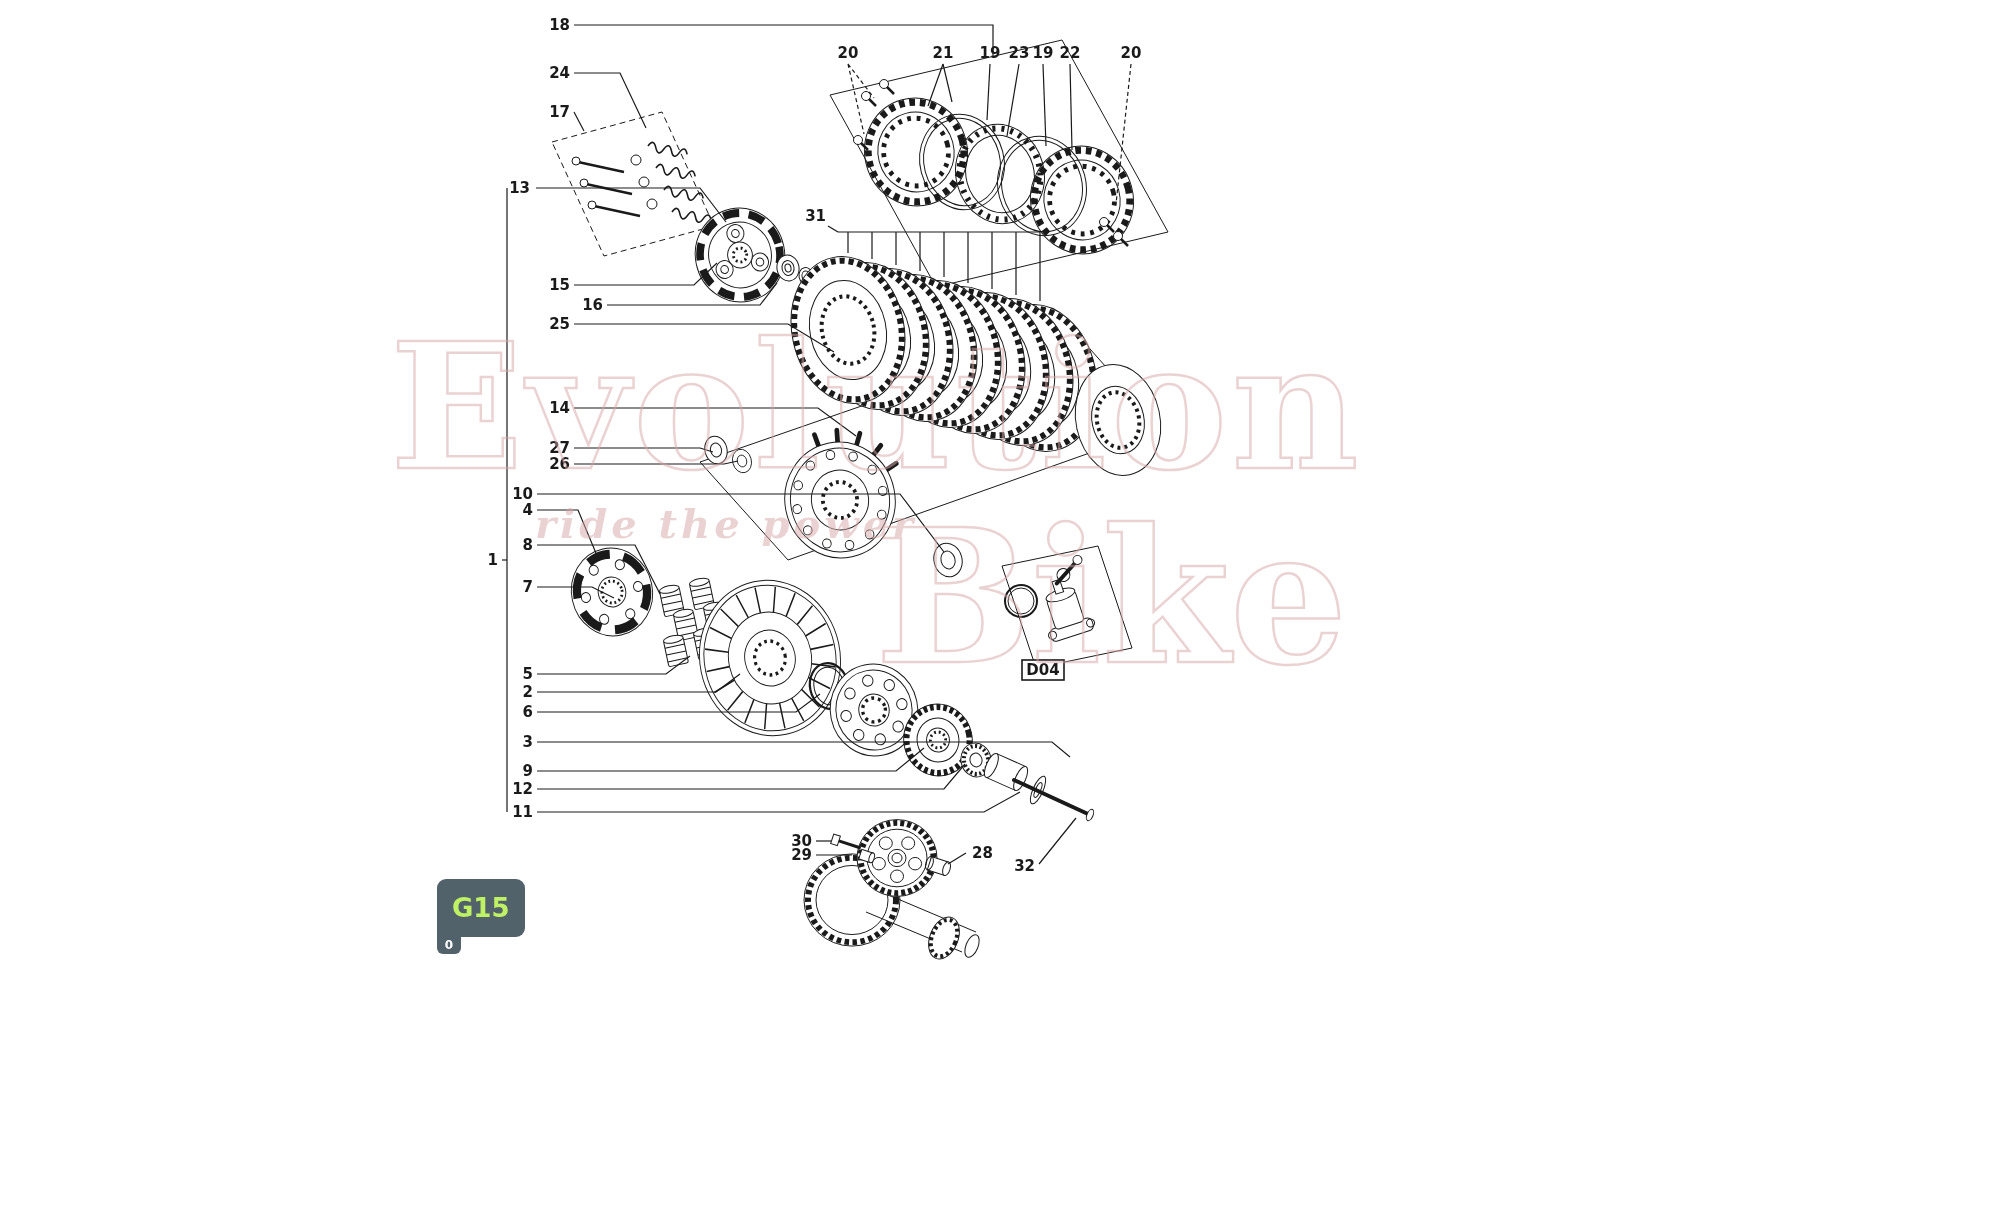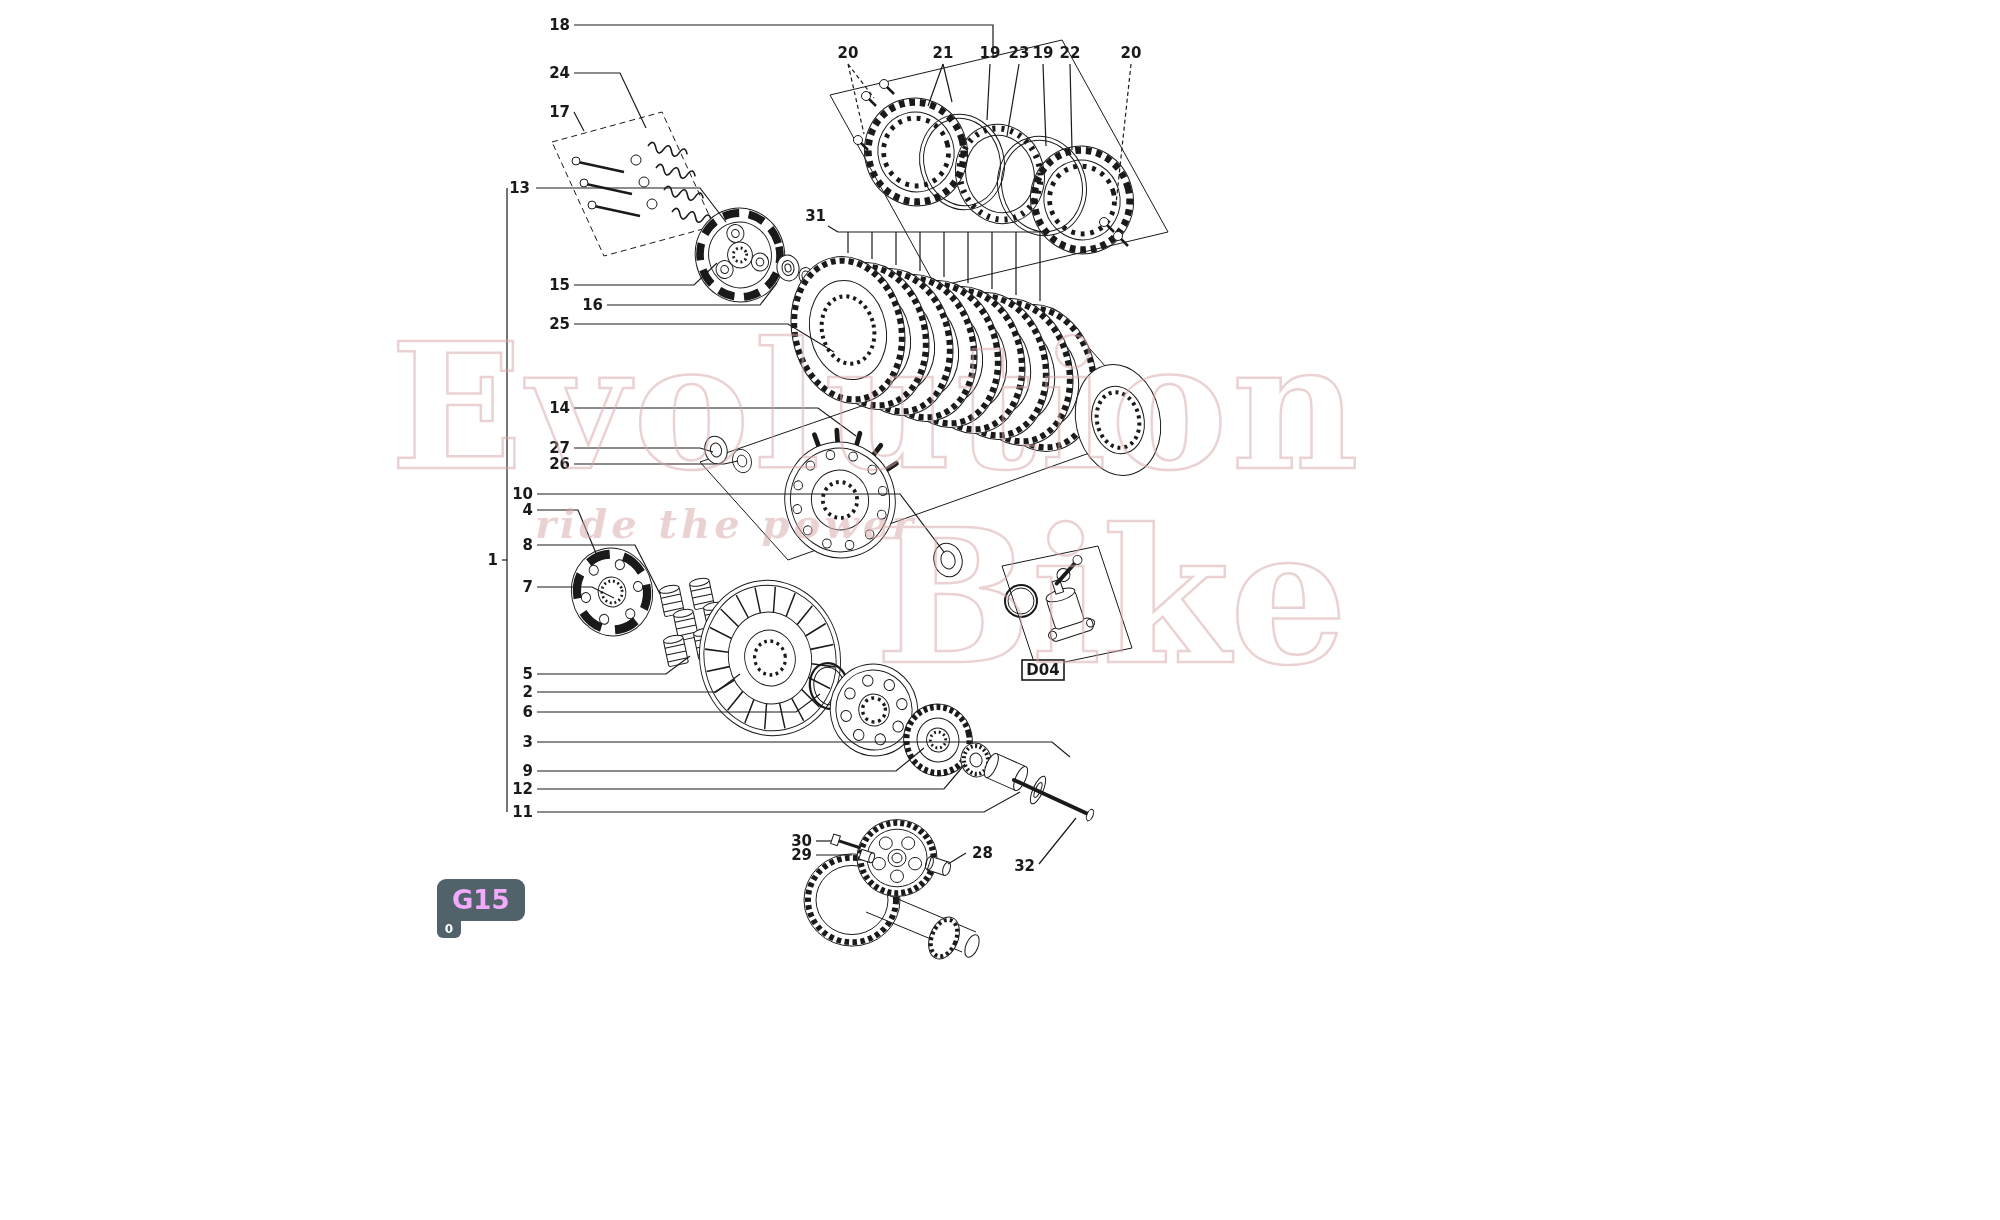--- a/index.html
+++ b/index.html
@@ -6,22 +6,22 @@
   #stage{position:relative;width:2000px;height:1220px;background:#fff;overflow:hidden;font-family:"DejaVu Sans",sans-serif;}
   #diagram{position:absolute;left:0;top:0;}
   .s{fill:none;stroke:var(--line-color,#1a1a1a);}
   .sf{fill:#fff;stroke:var(--line-color,#1a1a1a);}
   .ld{fill:none;stroke:var(--line-color,#1a1a1a);stroke-width:1.2;}
   .num{font-family:"DejaVu Sans",sans-serif;font-weight:bold;font-size:15px;fill:var(--line-color,#111);}
   .wm{opacity:.5;pointer-events:none;}
   .wm-outline{fill:none;stroke:var(--wm-color,#d9a7a7);stroke-width:2.5px;font-family:"DejaVu Serif",serif;font-weight:bold;}
   .wm-script{fill:var(--wm-color,#d9a7a7);font-family:"DejaVu Serif",serif;font-style:italic;font-weight:bold;}
   .badge{position:absolute;left:437px;top:879px;}
-  .badge-main{display:inline-block;background:var(--badge-bg,#52626a);color:#f0abfc;
-    font:bold 26px/1 "DejaVu Sans",sans-serif;padding:8px 15px;border-radius:9px 9px 9px 0;}
+  .badge-main{display:inline-block;background:var(--badge-bg,#52626a);color:#bef264;
+    font:bold 26px/1 "DejaVu Sans",sans-serif;padding:16px 15px;border-radius:9px 9px 9px 0;}
   .badge-rev{display:block;width:16px;background:var(--badge-bg,#52626a);color:#fff;
     font:bold 12px/1 "DejaVu Sans",sans-serif;padding:2px 4px 3px;border-radius:0 0 6px 6px;text-align:center;margin-left:0;}
 </style>
 </head>
 <body>
 
 <div id="stage">
 <svg id="diagram" width="2000" height="1220" viewBox="0 0 2000 1220">
   <defs>
     <g id="plate-friction">

